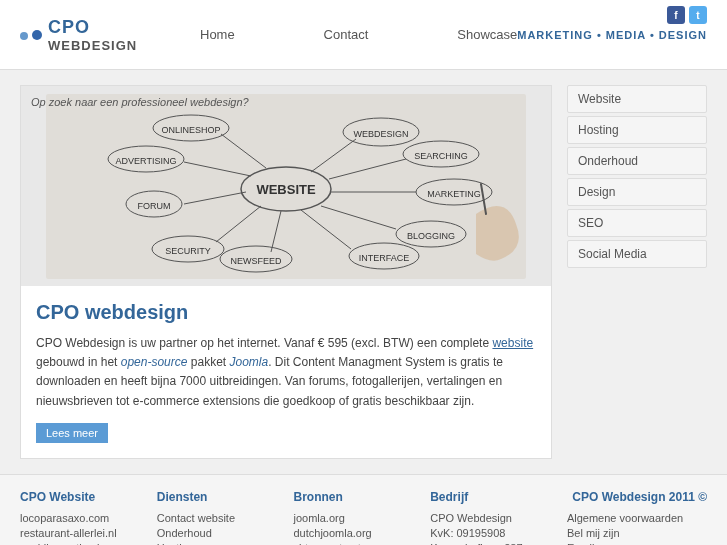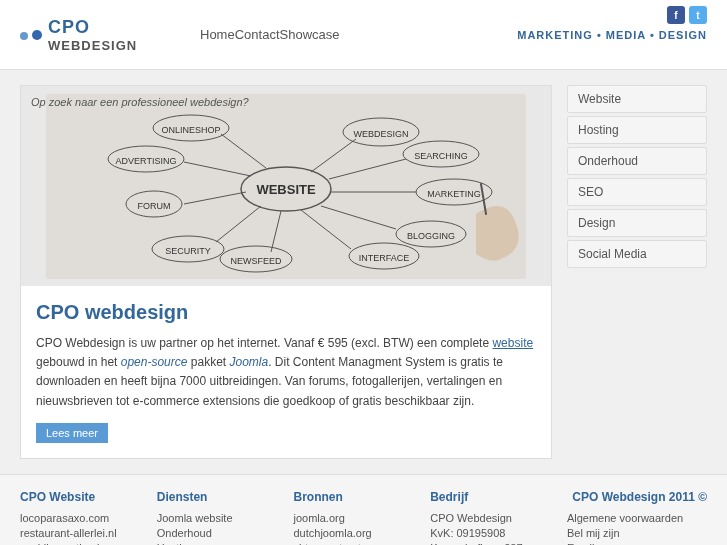--- a/index.html
+++ b/index.html
@@ -27,20 +27,21 @@
       align-items: flex-end;
     }
     .dot-blue { width: 8px; height: 8px; background: #6699cc; border-radius: 50%; }
     .dot-blue2 { width: 10px; height: 10px; background: #3366aa; border-radius: 50%; }
     .logo-text-cpo { font-size: 18px; font-weight: bold; color: #336699; letter-spacing: 1px; }
     .logo-text-web { font-size: 13px; font-weight: bold; color: #555; letter-spacing: 1px; text-transform: uppercase; }
     #main-nav {
       display: flex;
       margin-left: 20px;
       flex: 1;
+      justify-content: space-between;
     }
     .nav-item {
       font-size: 13px;
       color: #555;
       cursor: pointer;
       text-decoration: none;
     }
     #tagline {
       font-size: 11px;
       color: #336699;
@@ -287,36 +288,36 @@
         <span>CPO Webdesign is uw partner op het internet. Vanaf € 595 (excl. BTW) een complete </span><span class="link-text">website</span><span> gebouwd in het </span><span class="italic-text">open-source</span><span> pakket </span><span class="italic-text">Joomla</span><span>. Dit Content Managment System is gratis te downloaden en heeft bijna 7000 uitbreidingen. Van forums, fotogallerijen, vertalingen en nieuwsbrieven tot e-commerce extensions die goedkoop of gratis beschikbaar zijn.</span>
       </div>
       <button id="read-more-btn">Lees meer</button>
     </div>
   </div>
 
   <div id="sidebar">
     <div class="sidebar-item">Website</div>
     <div class="sidebar-item">Hosting</div>
     <div class="sidebar-item">Onderhoud</div>
+    <div class="sidebar-item">Design</div>
     <div class="sidebar-item">SEO</div>
-    <div class="sidebar-item">Design</div>
     <div class="sidebar-item">Social Media</div>
   </div>
 </div>
 
 <div id="footer">
   <div class="footer-col">
     <div class="footer-col-title">CPO Website</div>
     <a class="footer-link">locoparasaxo.com</a>
     <a class="footer-link">restaurant-allerlei.nl</a>
     <a class="footer-link">auchjionractie.nl</a>
   </div>
   <div class="footer-col">
     <div class="footer-col-title">Diensten</div>
-    <a class="footer-link">Joomla website</a>
+    <a class="footer-link">Contact website</a>
     <a class="footer-link">Onderhoud</a>
     <a class="footer-link">Hosting</a>
   </div>
   <div class="footer-col">
     <div class="footer-col-title">Bronnen</div>
     <a class="footer-link">joomla.org</a>
     <a class="footer-link">dutchjoomla.org</a>
     <a class="footer-link">virtuemart.net</a>
   </div>
   <div class="footer-col">

